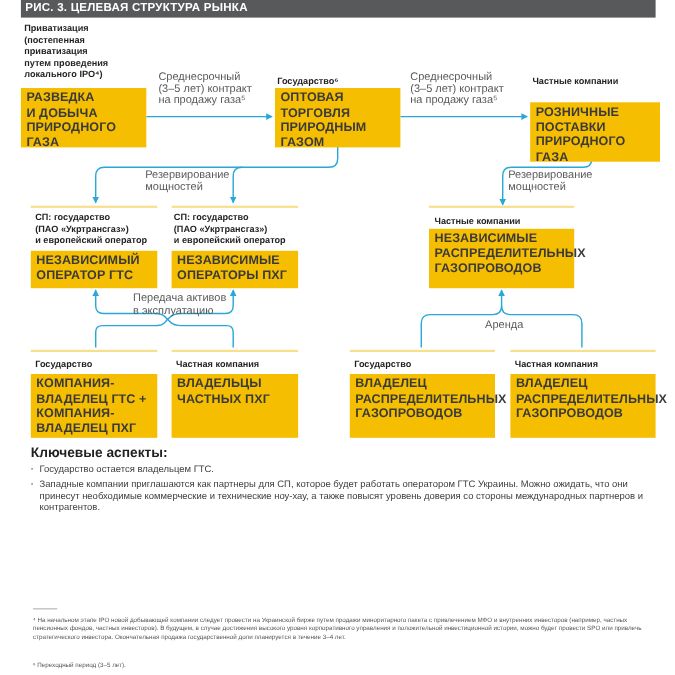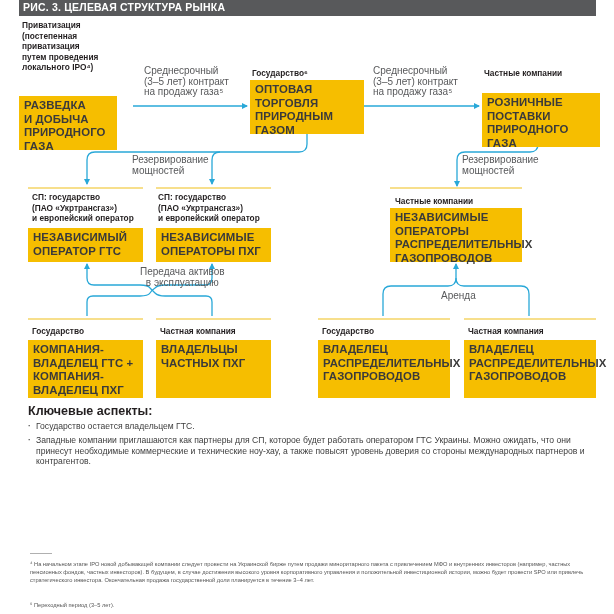--- a/index.html
+++ b/index.html
@@ -56,21 +56,21 @@
 </svg>
 
 <div class="lbl" style="left:22px; top:20px;">
   <div>Приватизация</div>
   <div>(постепенная</div>
   <div>приватизация</div>
   <div>путем проведения</div>
   <div>локального IPO⁴)</div>
 </div>
 
-<div class="ybox" style="left:19px; top:96px; width:98px; height:54px;">
+<div class="ybox" style="left:19px; top:80px; width:114px; height:54px;">
   <span>РАЗВЕДКА</span>
   <span>И ДОБЫЧА</span>
   <span>ПРИРОДНОГО</span>
   <span>ГАЗА</span>
 </div>
 
 <div class="note" style="left:144px; top:66px;">
   <div>Среднесрочный</div>
   <div>(3–5 лет) контракт</div>
   <div>на продажу газа⁵</div>
@@ -118,35 +118,34 @@
 <div class="lbl" style="left:158px; top:192px;">
   <div>СП: государство</div>
   <div>(ПАО «Укртрансгаз»)</div>
   <div>и европейский оператор</div>
 </div>
 <div class="ybox" style="left:156px; top:228px; width:115px; height:34px;">
   <span>НЕЗАВИСИМЫЕ</span>
   <span>ОПЕРАТОРЫ ПХГ</span>
 </div>
 
-<div class="note" style="left:140px; top:267px;text-align:center;">
+<div class="note" style="left:121px; top:267px;">
   <div>Передача активов</div>
   <div>в эксплуатацию</div>
 </div>
 
 <div class="note" style="left:462px; top:155px;">
   <div>Резервирование</div>
   <div>мощностей</div>
 </div>
 
 <div class="rule" style="left:390px; top:187px; width:132px;"></div>
 <div class="lbl" style="left:395px; top:196px;">Частные компании</div>
 <div class="ybox" style="left:390px; top:208px; width:132px; height:54px;">
   <span>НЕЗАВИСИМЫЕ</span>
-  <span>ОПЕРАТОРЫ</span>
   <span>РАСПРЕДЕЛИТЕЛЬНЫХ</span>
   <span>ГАЗОПРОВОДОВ</span>
 </div>
 
 <div class="note" style="left:441px; top:291px;">Аренда</div>
 
 <div class="rule" style="left:28px; top:318px; width:115px;"></div>
 <div class="lbl" style="left:32px; top:326px;">Государство</div>
 <div class="ybox" style="left:28px; top:340px; width:115px; height:58px;">
   <span>КОМПАНИЯ-</span>

